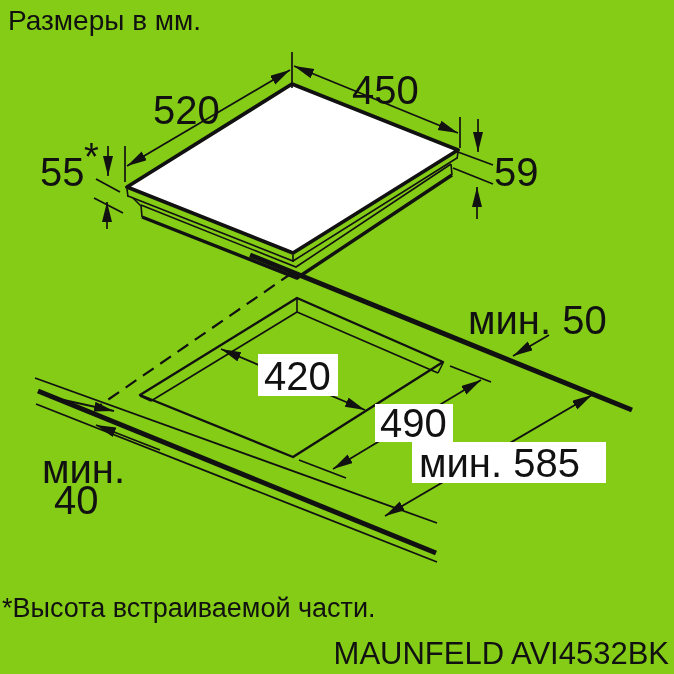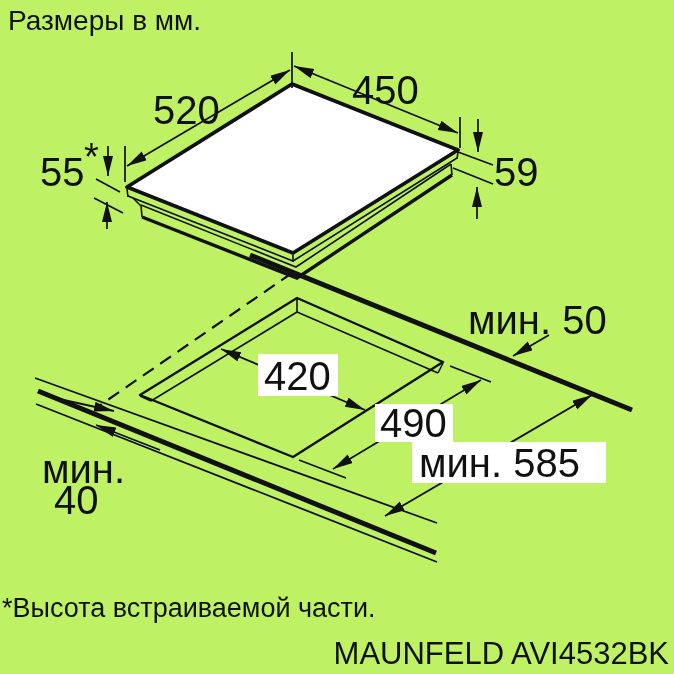--- a/index.html
+++ b/index.html
@@ -1,19 +1,19 @@
 <!DOCTYPE html>
 <html><head>
 <meta charset="utf-8">
 <style>
   html,body{margin:0;padding:0;background:#fff;}
   #stage{
     position:relative;
     width:674px;height:674px;
-    background:#bef264;
+    background:#84cc16;
     font-family:"Liberation Sans", sans-serif;
     overflow:hidden;
   }
   svg{display:block;}
   text{
     font-family:"Liberation Sans", sans-serif;
     fill:#111;
   }
   .dim-num{font-size:40px;}
   .dim-star{font-size:38px;}

